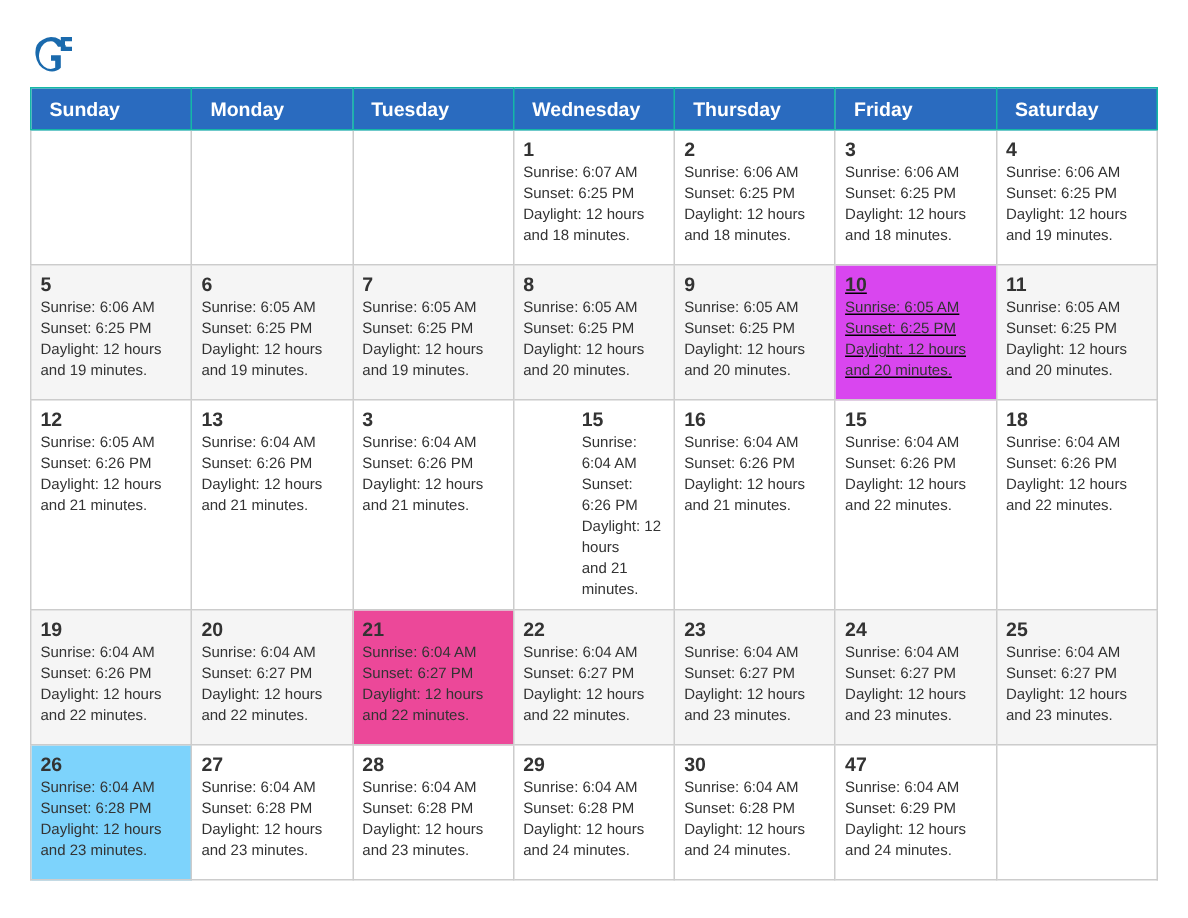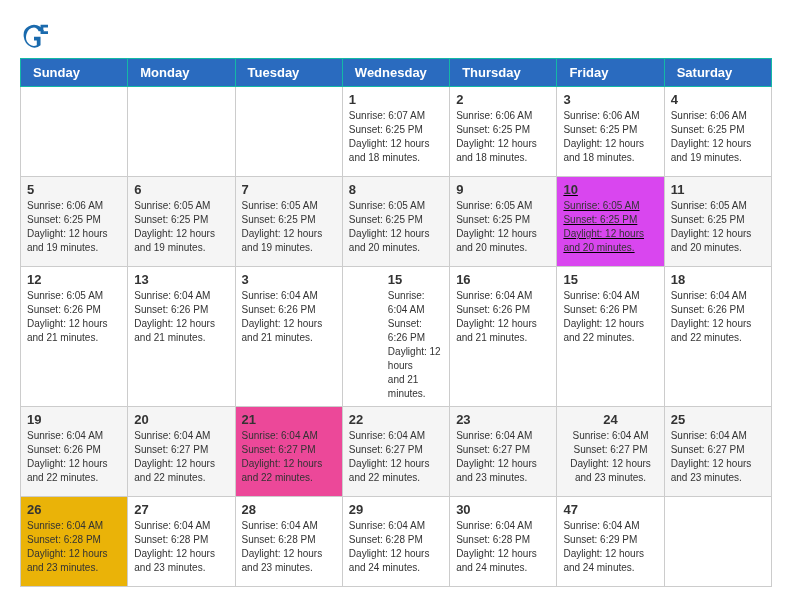--- a/index.html
+++ b/index.html
@@ -293,37 +293,37 @@
 Daylight: 12 hours
 and 22 minutes.</div>
         </td>
         <td style="background-color: rgb(245, 245, 245);">
           <span class="day-num">23</span>
           <div class="day-info" style="white-space: pre-line;">Sunrise: 6:04 AM
 Sunset: 6:27 PM
 Daylight: 12 hours
 and 23 minutes.</div>
         </td>
-        <td style="background-color: rgb(245, 245, 245); text-align: center;">
+        <td style="background-color: rgb(245, 245, 245);">
           <span class="day-num">24</span>
           <div class="day-info" style="white-space: pre-line;">Sunrise: 6:04 AM
 Sunset: 6:27 PM
 Daylight: 12 hours
 and 23 minutes.</div>
         </td>
         <td style="background-color: rgb(245, 245, 245);">
           <span class="day-num">25</span>
           <div class="day-info" style="white-space: pre-line;">Sunrise: 6:04 AM
 Sunset: 6:27 PM
 Daylight: 12 hours
 and 23 minutes.</div>
         </td>
       </tr>
       <tr>
-        <td style="background-color: #eab308;">
+        <td style="background-color: #7dd3fc;">
           <span class="day-num">26</span>
           <div class="day-info" style="white-space: pre-line;">Sunrise: 6:04 AM
 Sunset: 6:28 PM
 Daylight: 12 hours
 and 23 minutes.</div>
         </td>
         <td style="background-color: rgb(255, 255, 255);">
           <span class="day-num">27</span>
           <div class="day-info" style="white-space: pre-line;">Sunrise: 6:04 AM
 Sunset: 6:28 PM

